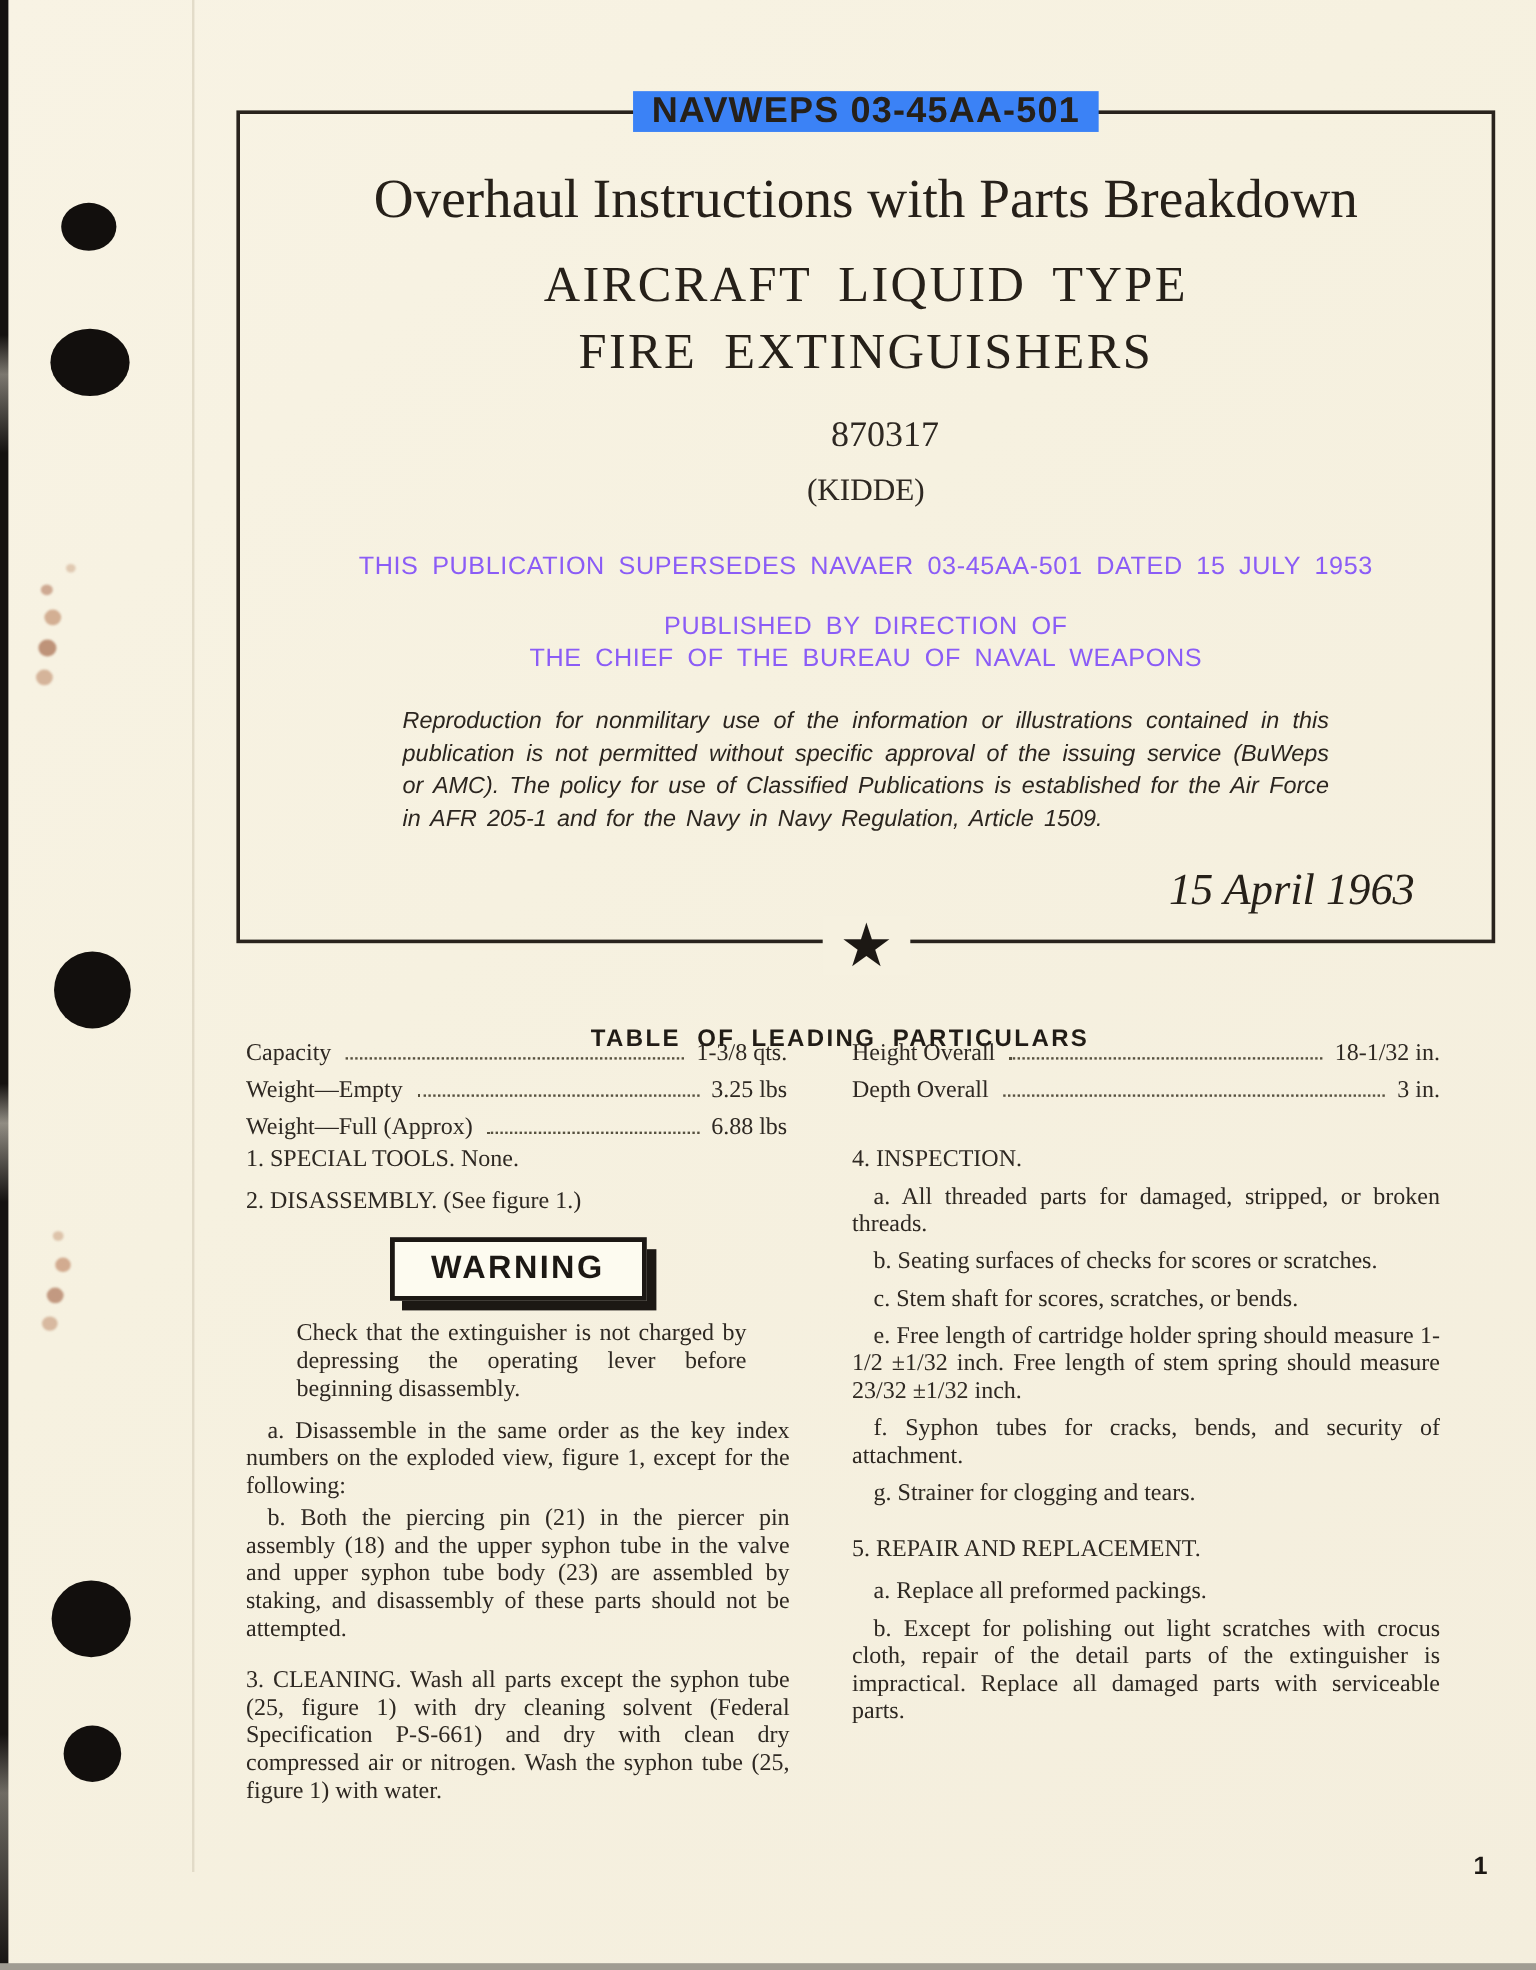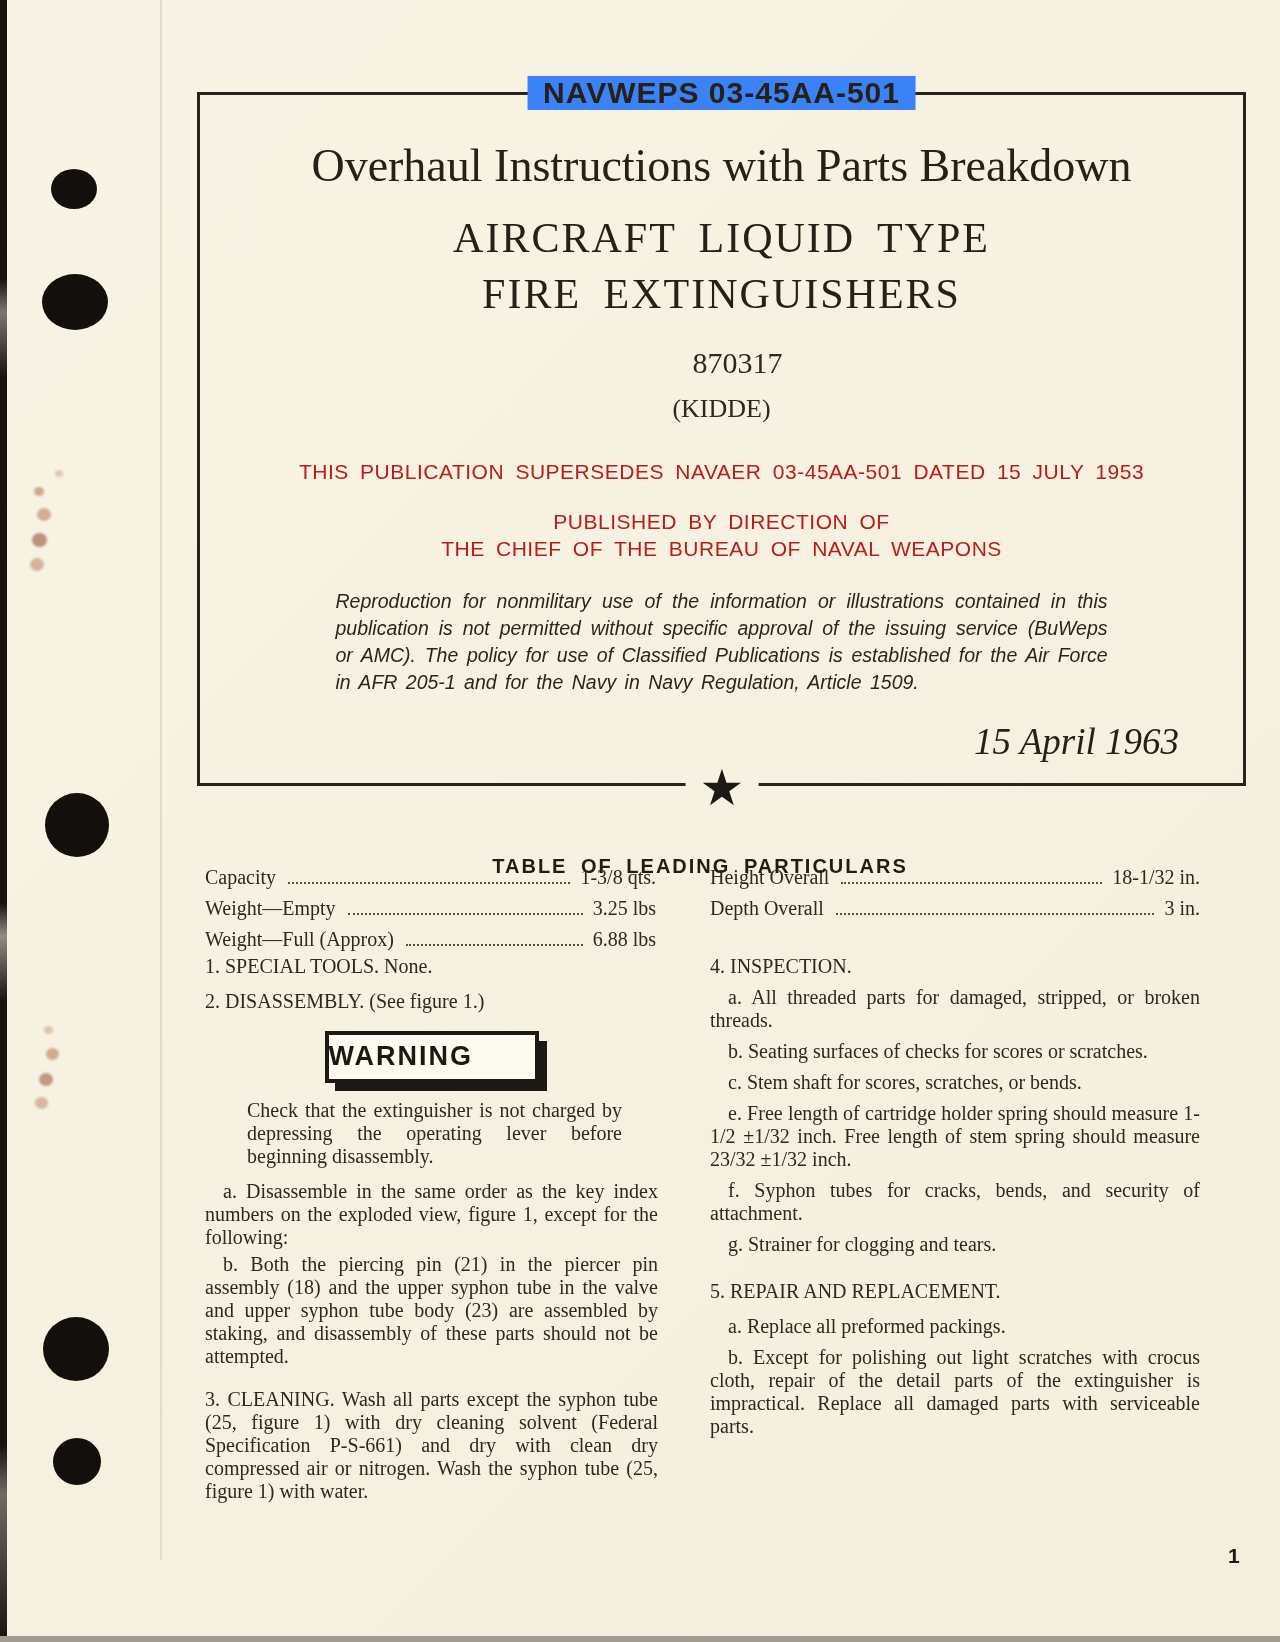--- a/index.html
+++ b/index.html
@@ -39,21 +39,21 @@
     font-family:"Liberation Sans",sans-serif;font-weight:bold;font-size:30px;
     letter-spacing:1px;color:#262019;}
   .hb-inner{text-align:center;}
   .main-title{margin-top:46px;font-size:46px;line-height:1.1;color:#262019;}
   .title-caps{font-size:42px;letter-spacing:2px;word-spacing:10px;color:#262019;}
   .t-caps1{margin-top:22px;}
   .t-caps2{margin-top:8px;}
   .part-number{margin-top:28px;font-size:30px;padding-left:32px;}
   .manufacturer{margin-top:14px;font-size:26px;}
   .sans-line{font-family:"Liberation Sans",sans-serif;font-size:21px;letter-spacing:.5px;
-    word-spacing:5px;color:#b91c1c;}
+    word-spacing:5px;color:#8b5cf6;}
   .supersedes{margin-top:36px;}
   .published{margin-top:24px;line-height:27px;}
   .notice{width:772px;margin:26px auto 0;text-align:justify;
     font-family:"Liberation Sans",sans-serif;font-style:italic;font-size:19.5px;
     line-height:27px;word-spacing:3px;color:#2b251f;}
   .date-line{margin-top:24px;padding-right:64px;text-align:right;
     font-style:italic;font-size:37px;color:#262019;}
   .divider-star{position:absolute;left:722px;top:788px;transform:translate(-50%,-50%);
     background:#f6f1e0;padding:0 14px;font-size:50px;line-height:1;color:#1c1814;}
 
@@ -72,21 +72,21 @@
   .columns{position:absolute;left:205px;top:943px;width:995px;display:flex;gap:52px;
     font-size:20px;line-height:23px;}
   .col-left{width:453px;}
   .col-right{width:490px;}
   .para{text-align:justify;text-indent:18px;margin:0;}
   .para-noindent{text-align:justify;margin:0;}
   .sect-head{margin:0;}
   .mt12{margin-top:12px;} .mt14{margin-top:20px;} .mt8{margin-top:8px;}
   .mt24{margin-top:24px;} .mt4{margin-top:4px;}
   .warning-box{width:206px;margin:18px auto 0;border:4px solid #1c1814;background:#fdfbf0;
-    box-shadow:9px 9px 0 -1px #1c1814;text-align:left;padding:10px 0 9px;}
+    box-shadow:9px 9px 0 -1px #1c1814;text-align:center;padding:10px 0 9px;}
   .warning-label{font-family:"Liberation Sans",sans-serif;font-weight:bold;font-size:27px;
     letter-spacing:2px;color:#1c1814;}
   .warning-text{margin:16px 36px 0 42px;text-align:justify;}
 
   .page-number{position:absolute;left:1228px;top:1544px;
     font-family:"Liberation Sans",sans-serif;font-weight:bold;font-size:21px;color:#1c1814;}
 </style>
 </head>
 <body>
 

